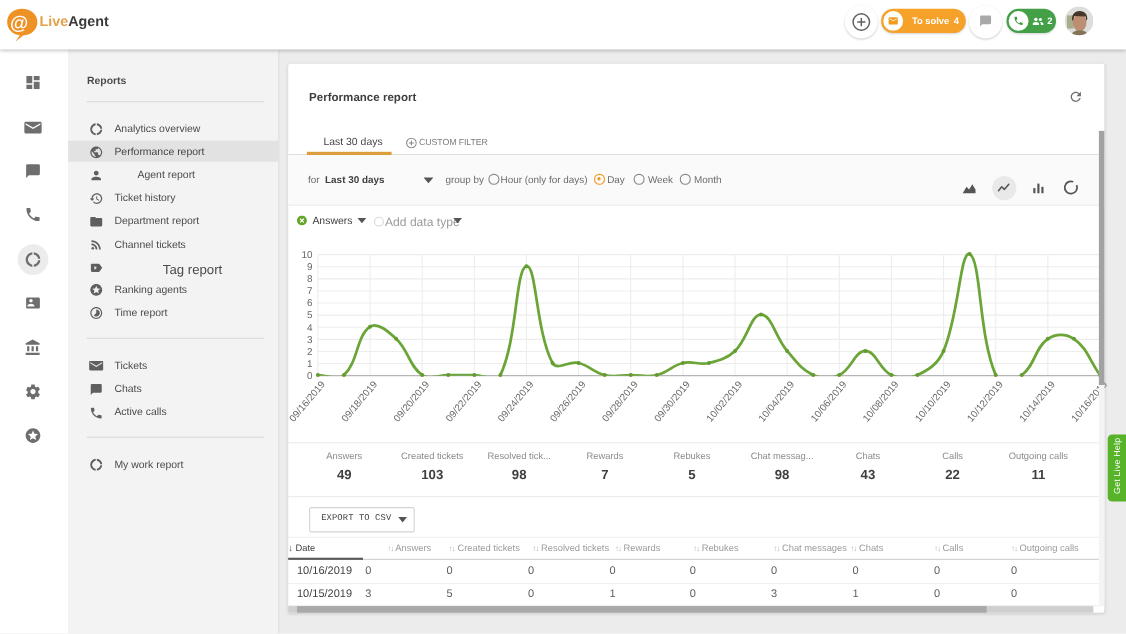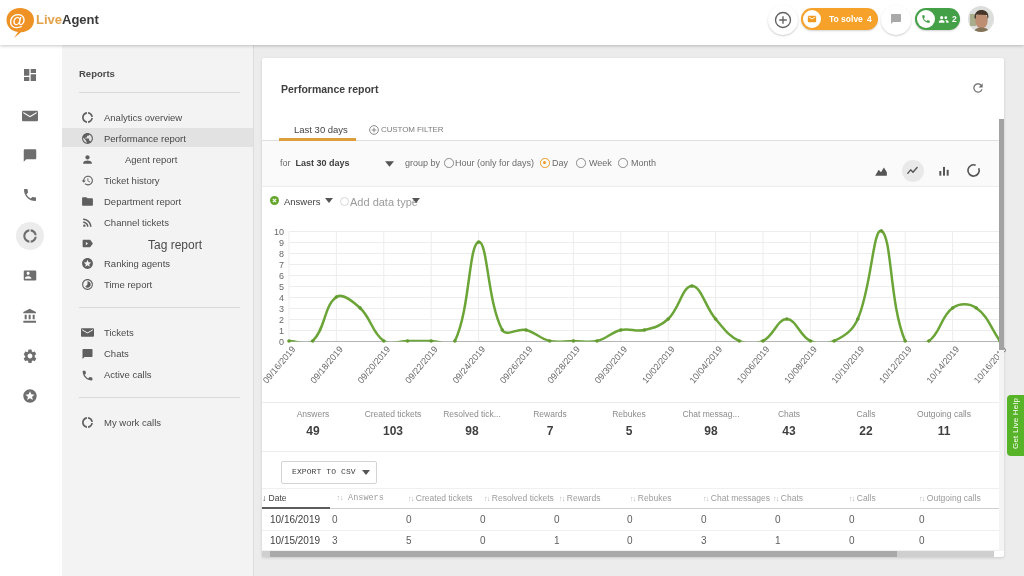--- a/index.html
+++ b/index.html
@@ -114,21 +114,21 @@
       <path d="M20 2H4c-1.1 0-2 .9-2 2v18l4-4h14c1.1 0 2-.9 2-2V4c0-1.1-.9-2-2-2z"></path>
     </svg>
   <div class="txt" style="left:104px;top:348px;font-size:9.5px;color:#4b4b4b;">Chats</div>
   <svg class="abs" style="left:81px;top:369px" width="13" height="13" viewBox="0 0 24 24" fill="#5f5f5f">
       <path d="M6.62 10.79c1.44 2.83 3.76 5.14 6.59 6.59l2.2-2.2c.27-.27.67-.36 1.02-.24 1.12.37 2.33.57 3.57.57.55 0 1 .45 1 1V20c0 .55-.45 1-1 1-9.39 0-17-7.61-17-17 0-.55.45-1 1-1h3.5c.55 0 1 .45 1 1 0 1.25.2 2.45.57 3.57.11.35.03.74-.25 1.02l-2.2 2.2z"></path>
     </svg>
   <div class="txt" style="left:104px;top:369px;font-size:9.5px;color:#4b4b4b;">Active calls</div>
   <svg class="abs" style="left:81px;top:416px" width="13" height="13" viewBox="0 0 24 24" fill="#5f5f5f">
       <path d="M11 5.08V2c-5 .5-9 4.81-9 10s4 9.5 9 10v-3.08c-3-.48-6-3.4-6-6.92s3-6.44 6-6.92zM18.97 11H22c-.47-5-4-8.53-9-9v3.08C16 5.51 18.54 8 18.97 11zM13 18.92V22c5-.47 8.53-4 9-9h-3.03c-.43 3-2.97 5.49-5.97 5.92z"></path>
     </svg>
-  <div class="txt" style="left:104px;top:417px;font-size:9.5px;color:#4b4b4b;">My work calls</div>
+  <div class="txt" style="left:104px;top:417px;font-size:9.5px;color:#4b4b4b;">My work report</div>
   <div id="card" class="abs"></div>
 
   <div class="txt" style="left:281px;top:83px;font-size:10.5px;font-weight:bold;color:#3f3f3f;">Performance report</div>
   <svg class="abs" style="left:971px;top:81px" width="14" height="14" viewBox="0 0 24 24" fill="#6e6e6e">
       <path d="M17.65 6.35C16.2 4.9 14.21 4 12 4c-4.42 0-7.99 3.58-7.99 8s3.57 8 7.99 8c3.73 0 6.84-2.55 7.73-6h-2.08c-.82 2.33-3.04 4-5.65 4-3.31 0-6-2.69-6-6s2.69-6 6-6c1.66 0 3.14.69 4.22 1.78L13 11h7V4l-2.35 2.35z"></path>
     </svg>
 
   <div class="abs" style="left:262px;top:140px;width:737px;height:1px;background:#e0e0e0;"></div>
   <div class="txt" style="left:294px;top:124px;font-size:9.5px;color:#444;">Last 30 days</div>
   <div class="abs" style="left:279px;top:138px;width:77px;height:3px;background:#dd9e3c;"></div>
@@ -330,21 +330,21 @@
   <svg class="abs" style="left:362px;top:470px" width="8" height="5" viewBox="0 0 10 6" fill="#555">
       <path d="M0 0h10L5 6z"></path>
     </svg>
 
   <div class="abs" style="left:262px;top:488px;width:737px;height:1px;background:#f0f0f0;"></div>
   <div class="abs" style="left:262px;top:508px;width:737px;height:1px;background:#cfcfcf;"></div>
   <div class="abs" style="left:262px;top:507px;width:68px;height:2px;background:#5c5c5c;"></div>
   <div class="abs" style="left:262px;top:530px;width:737px;height:1px;background:#f0f0f0;"></div>
   <div class="abs" style="left:262px;top:550px;width:737px;height:1px;background:#f0f0f0;"></div>
   <div class="th" style="left:262px;color:#3f3f3f;"><span style="font-size:8.5px;">↓</span> Date</div>
-  <div class="th" style="left:336px;font-family:Liberation Mono, monospace;"><span class="ar">↑↓</span> Answers</div>
+  <div class="th" style="left:352px;"><span class="ar">↑↓</span> Answers</div>
   <div class="th" style="left:408px;"><span class="ar">↑↓</span> Created tickets</div>
   <div class="th" style="left:484px;"><span class="ar">↑↓</span> Resolved tickets</div>
   <div class="th" style="left:559px;"><span class="ar">↑↓</span> Rewards</div>
   <div class="th" style="left:630px;"><span class="ar">↑↓</span> Rebukes</div>
   <div class="th" style="left:703px;"><span class="ar">↑↓</span> Chat messages</div>
   <div class="th" style="left:773px;"><span class="ar">↑↓</span> Chats</div>
   <div class="th" style="left:849px;"><span class="ar">↑↓</span> Calls</div>
   <div class="th" style="left:919px;"><span class="ar">↑↓</span> Outgoing calls</div>
   <div class="td1" style="left:270px;color:#3f3f3f;">10/16/2019</div>
   <div class="td1" style="left:332px;">0</div>

